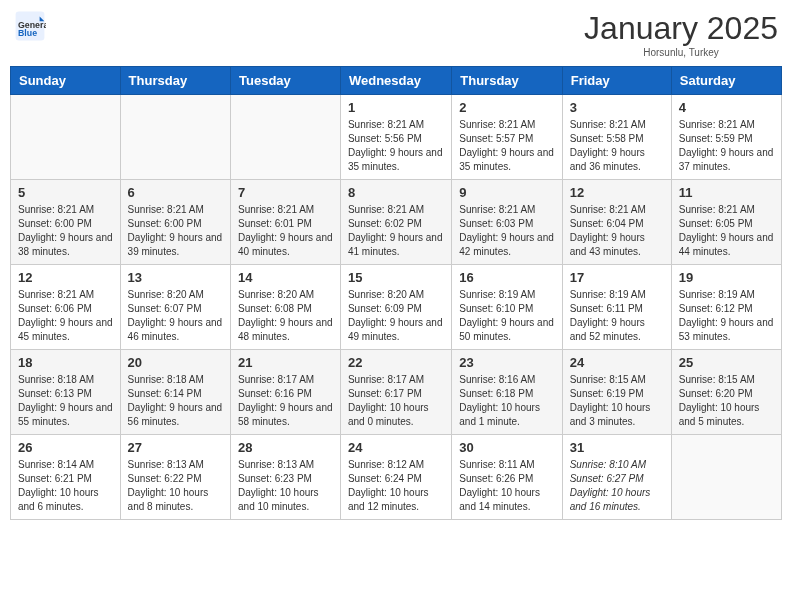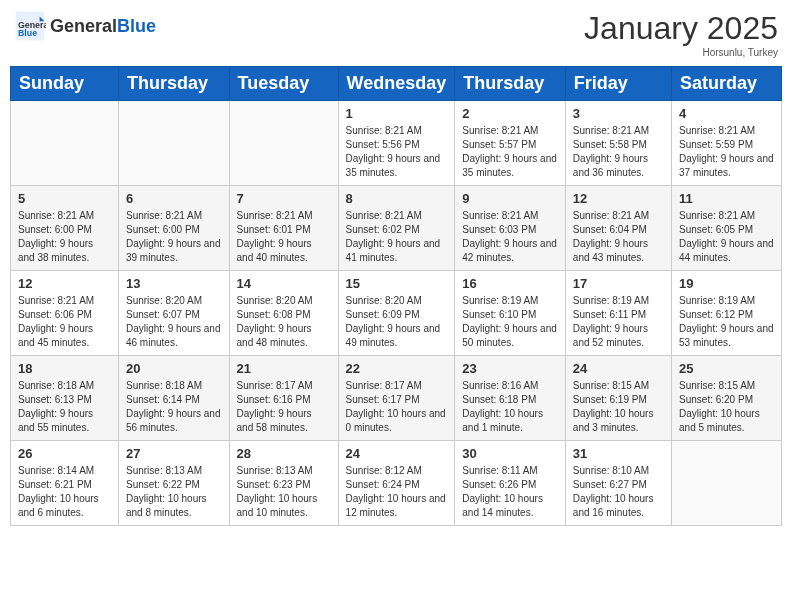--- a/index.html
+++ b/index.html
@@ -28,42 +28,42 @@
     }
     .logo-blue {
       color: #1565c0;
     }
     .logo-icon {
       width: 32px;
       height: 32px;
       margin-right: 4px;
     }
     .title-block {
-      text-align: right;
+      text-align: center;
     }
     .month-title {
       font-size: 32px;
       color: #333;
       font-weight: normal;
     }
     .location {
       font-size: 10px;
       color: #555;
     }
     .calendar {
       width: 100%;
       border-collapse: collapse;
       border: 1px solid #ccc;
     }
     .calendar th {
       background: #1565c0;
       color: #fff;
       text-align: left;
       padding: 6px 8px;
-      font-size: 18px;
+      font-size: 13px;
       font-weight: bold;
       border: 1px solid #1255a0;
     }
     .calendar td {
       vertical-align: top;
       padding: 5px 7px;
       border: 1px solid #ccc;
       width: 113px;
       min-height: 80px;
       font-size: 11px;
@@ -90,23 +90,20 @@
 <body>
 
 <div class="header">
   <div class="logo">
     <svg class="logo-icon" viewBox="0 0 40 40">
       <rect x="2" y="2" width="36" height="36" rx="4" fill="#e8f0fe"></rect>
       <text x="5" y="22" font-size="11" font-weight="bold" fill="#333">General</text>
       <text x="5" y="33" font-size="11" font-weight="bold" fill="#1565c0">Blue</text>
       <polygon points="32,8 38,14 32,14" fill="#1565c0"></polygon>
     </svg>
-    <div>
-      <span class="logo-general">General</span><span class="logo-blue">Blue</span>
-    </div>
   </div>
   <div class="title-block">
     <div class="month-title">January 2025</div>
     <div class="location">Horsunlu, Turkey</div>
   </div>
 </div>
 
 <table class="calendar">
   <thead>
     <tr>
@@ -307,20 +304,20 @@
 Daylight: 10 hours and 12 minutes.</div>
         </td>
         <td>
           <div class="day-number">30</div>
           <div class="day-info" style="white-space: pre-line;">Sunrise: 8:11 AM
 Sunset: 6:26 PM
 Daylight: 10 hours and 14 minutes.</div>
         </td>
         <td>
           <div class="day-number">31</div>
-          <div class="day-info" style="white-space: pre-line;">Sunrise: 8:10 AM
+          <div class="day-info" style="white-space: pre-line; font-style: italic;">Sunrise: 8:10 AM
 Sunset: 6:27 PM
 Daylight: 10 hours and 16 minutes.</div>
         </td>
         <td class="empty-cell"></td>
       </tr>
     </tbody>
 </table>
 
 </body></html>

